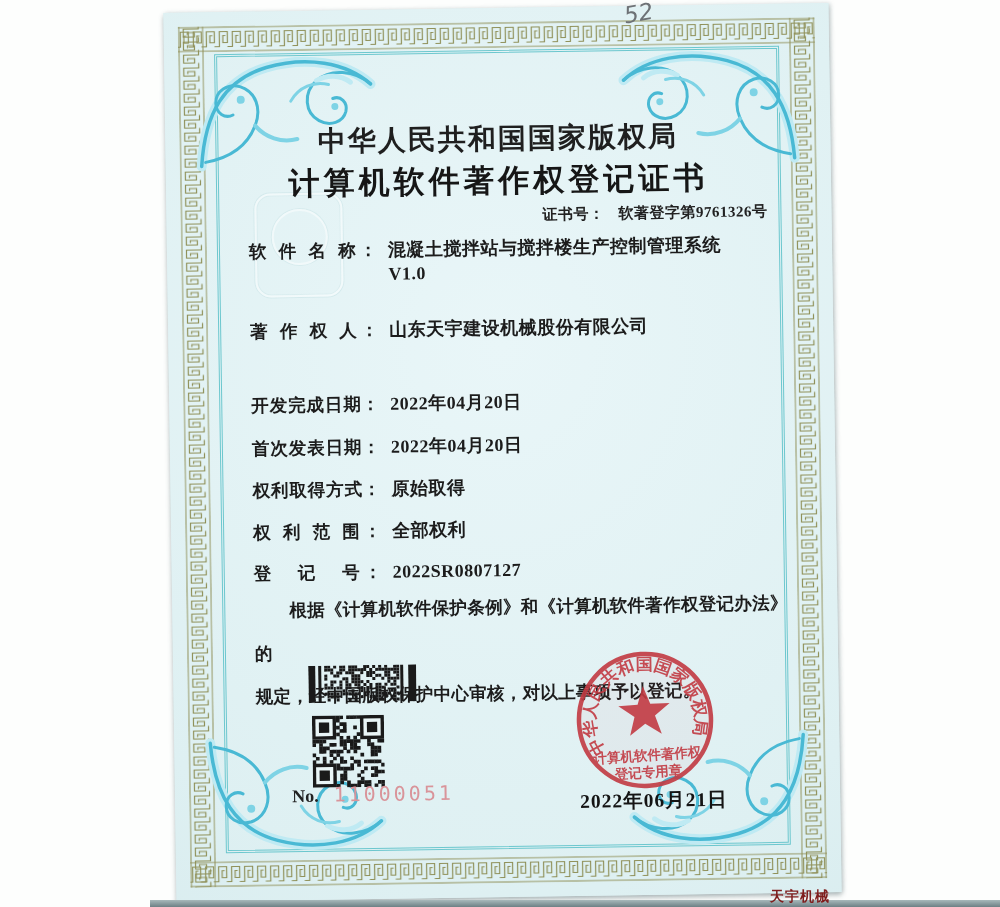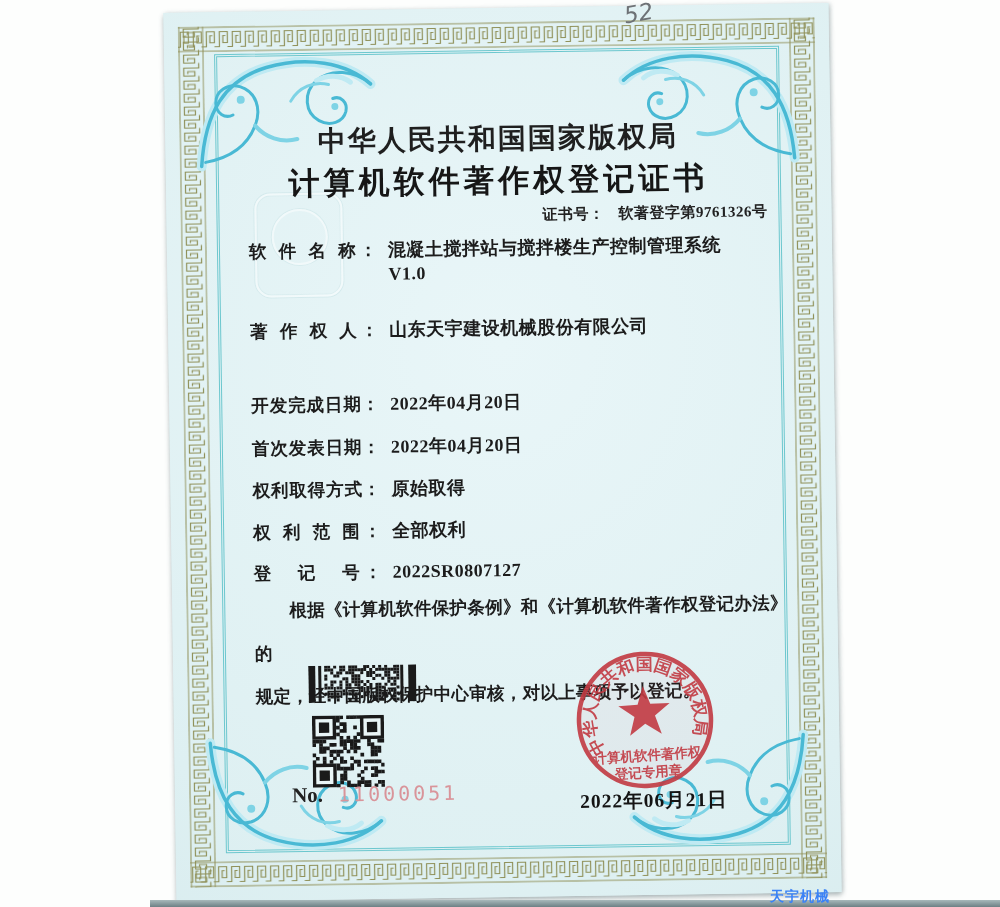--- a/index.html
+++ b/index.html
@@ -91,21 +91,21 @@
     position:absolute; left:82px; top:578px; width:548px;
     font-size:17.5px; font-weight:bold; color:#1c1c1c;
     line-height:43px; letter-spacing:.3px;
   }
   .statement .l1 { text-indent:2em; }
 
   .barcode  { position:absolute; left:135px; top:655px; width:108px; height:37px; }
   .qr       { position:absolute; left:138px; top:705px; width:72px;  height:72px; }
 
   .serial { position:absolute; left:117px; top:772px; display:flex; align-items:baseline; }
-  .serial .no   { font-size:21px; font-weight:600; color:#222; }
+  .serial .no   { font-size:18px; font-weight:600; color:#222; }
   .serial .num  {
     margin-left:15px; font-family:"DejaVu Sans Mono",monospace;
     font-size:20px; color:#d9949a; letter-spacing:3px;
   }
 
   .seal { position:absolute; left:386px; top:629px; width:170px; height:170px;
           opacity:.9; transform:rotate(-3deg); z-index:2; }
   .issue-date {
     position:absolute; left:405px; top:781px; z-index:1;
     font-size:19.5px; font-weight:bold; color:#141414; letter-spacing:1px;
@@ -113,21 +113,21 @@
 
   
   .handwritten {
     position:absolute; left:624px; top:0px;
     font-family:"DejaVu Sans",sans-serif; font-style:italic;
     font-size:23px; color:#6e7276; transform:rotate(-10deg); z-index:3;
   }
   .brand {
     position:absolute; left:770px; top:888px; z-index:3;
     font-family:"Liberation Sans","DejaVu Sans",sans-serif;
-    font-size:14px; font-weight:bold; color:#3b82f6; letter-spacing:1px;
+    font-size:14px; font-weight:bold; color:#7f1d1d; letter-spacing:1px;
   }
   .scan-strip {
     position:absolute; left:150px; right:0; bottom:0; height:7px;
     background:linear-gradient(#a8b8ba,#6d8085);
   }
 </style>
 </head>
 <body>
 
 <svg width="0" height="0" style="position:absolute" aria-hidden="true">

